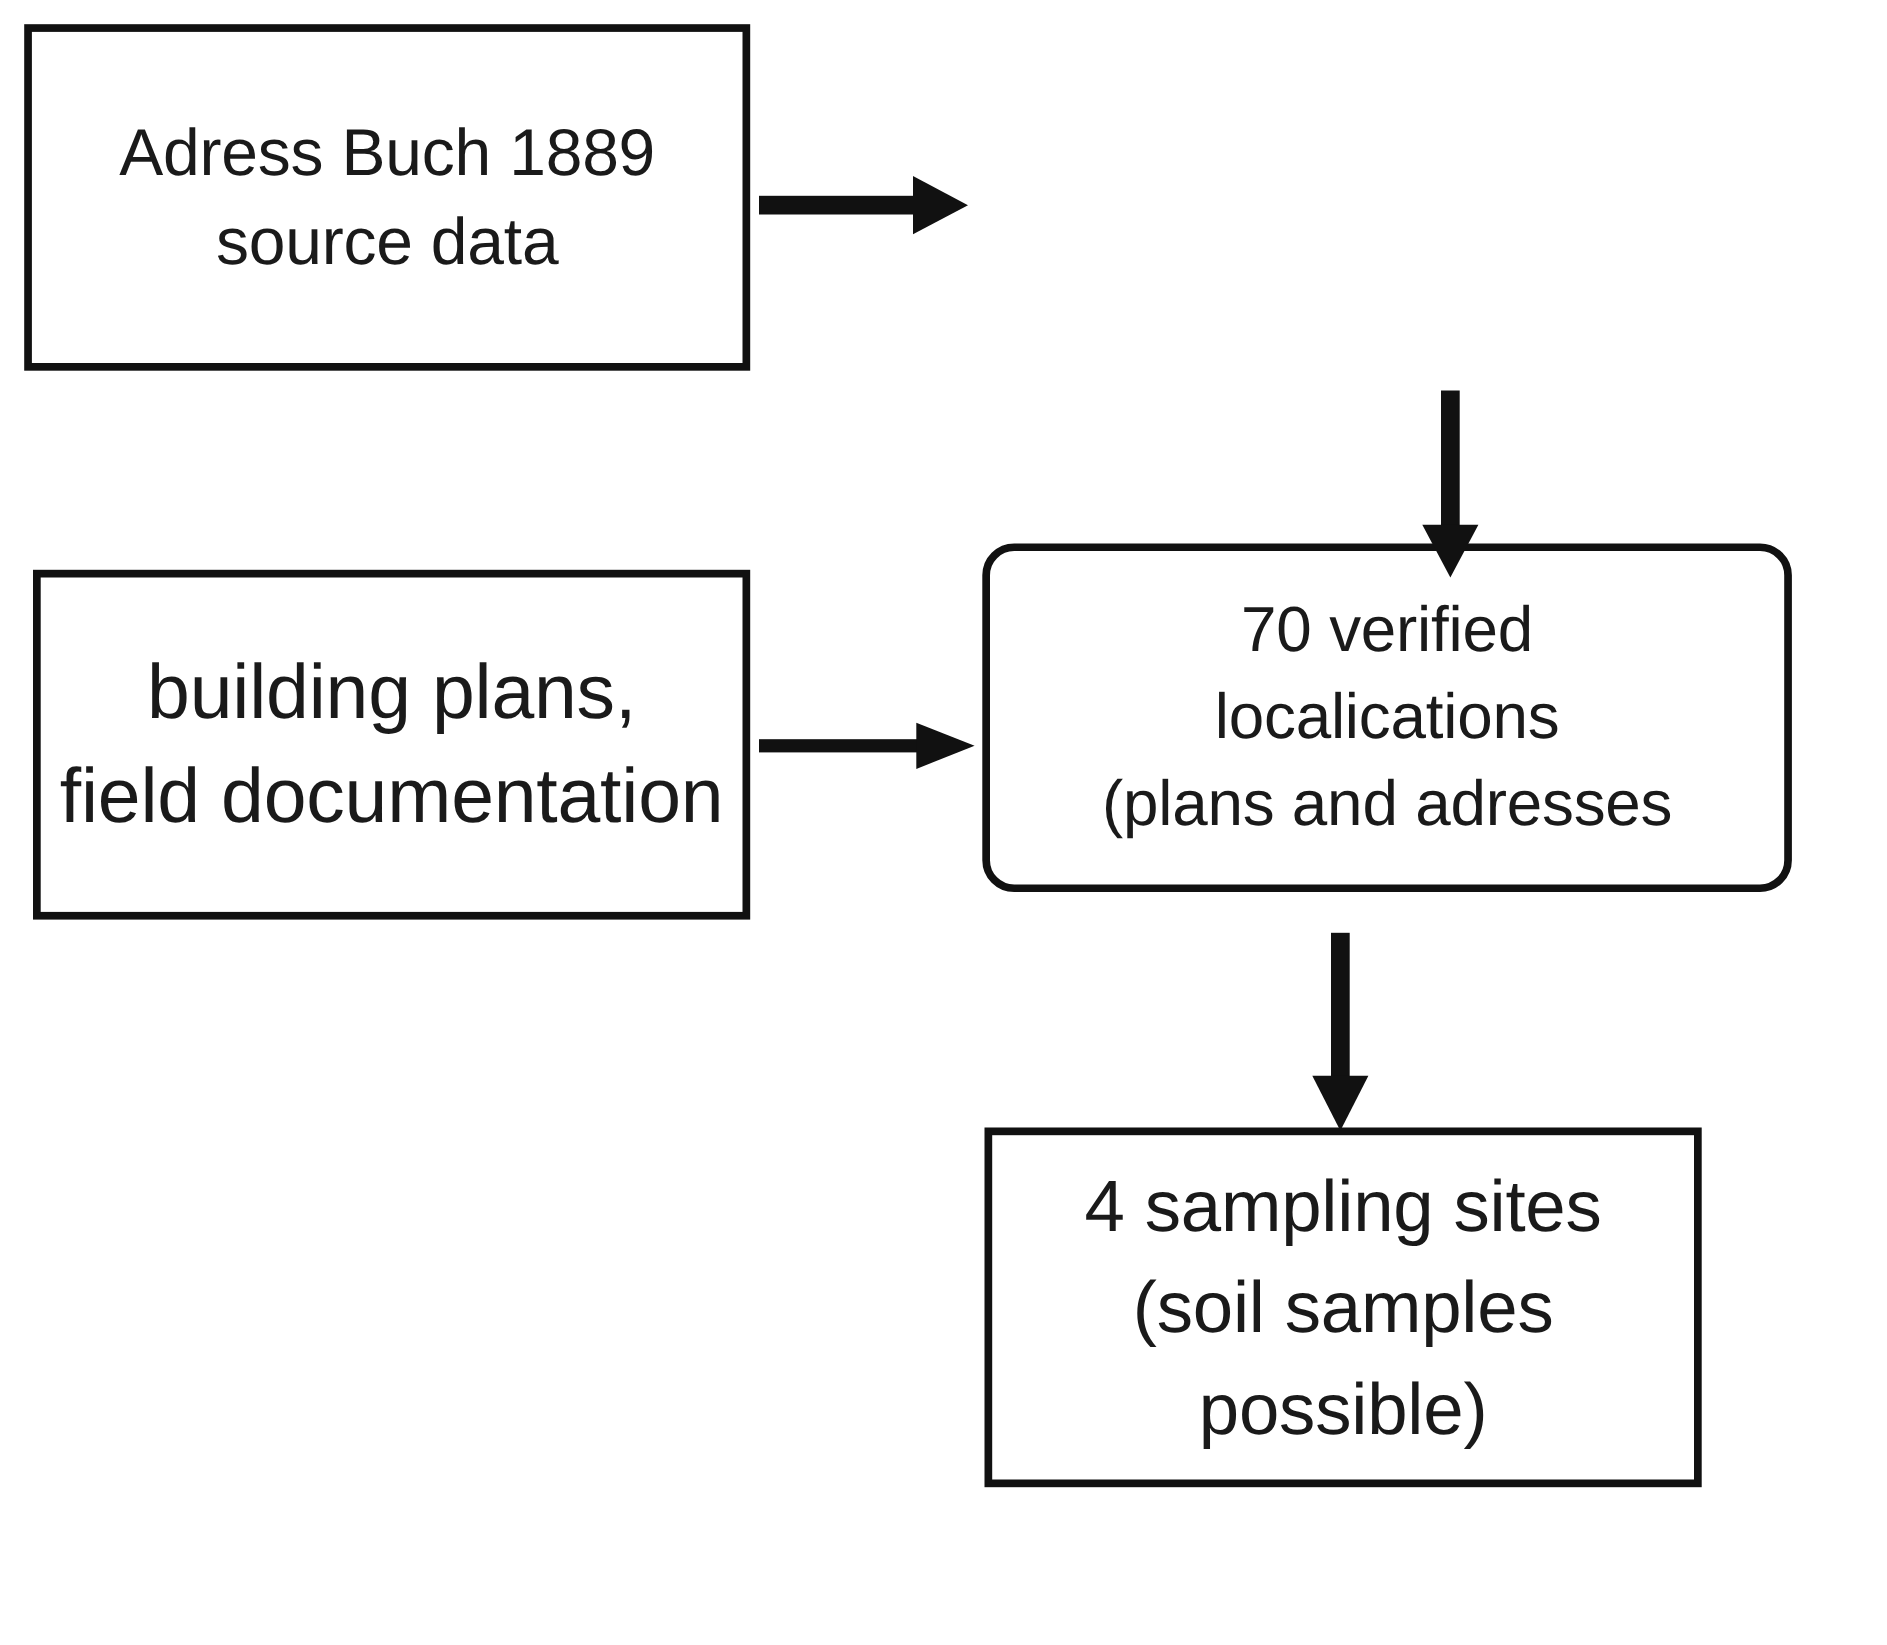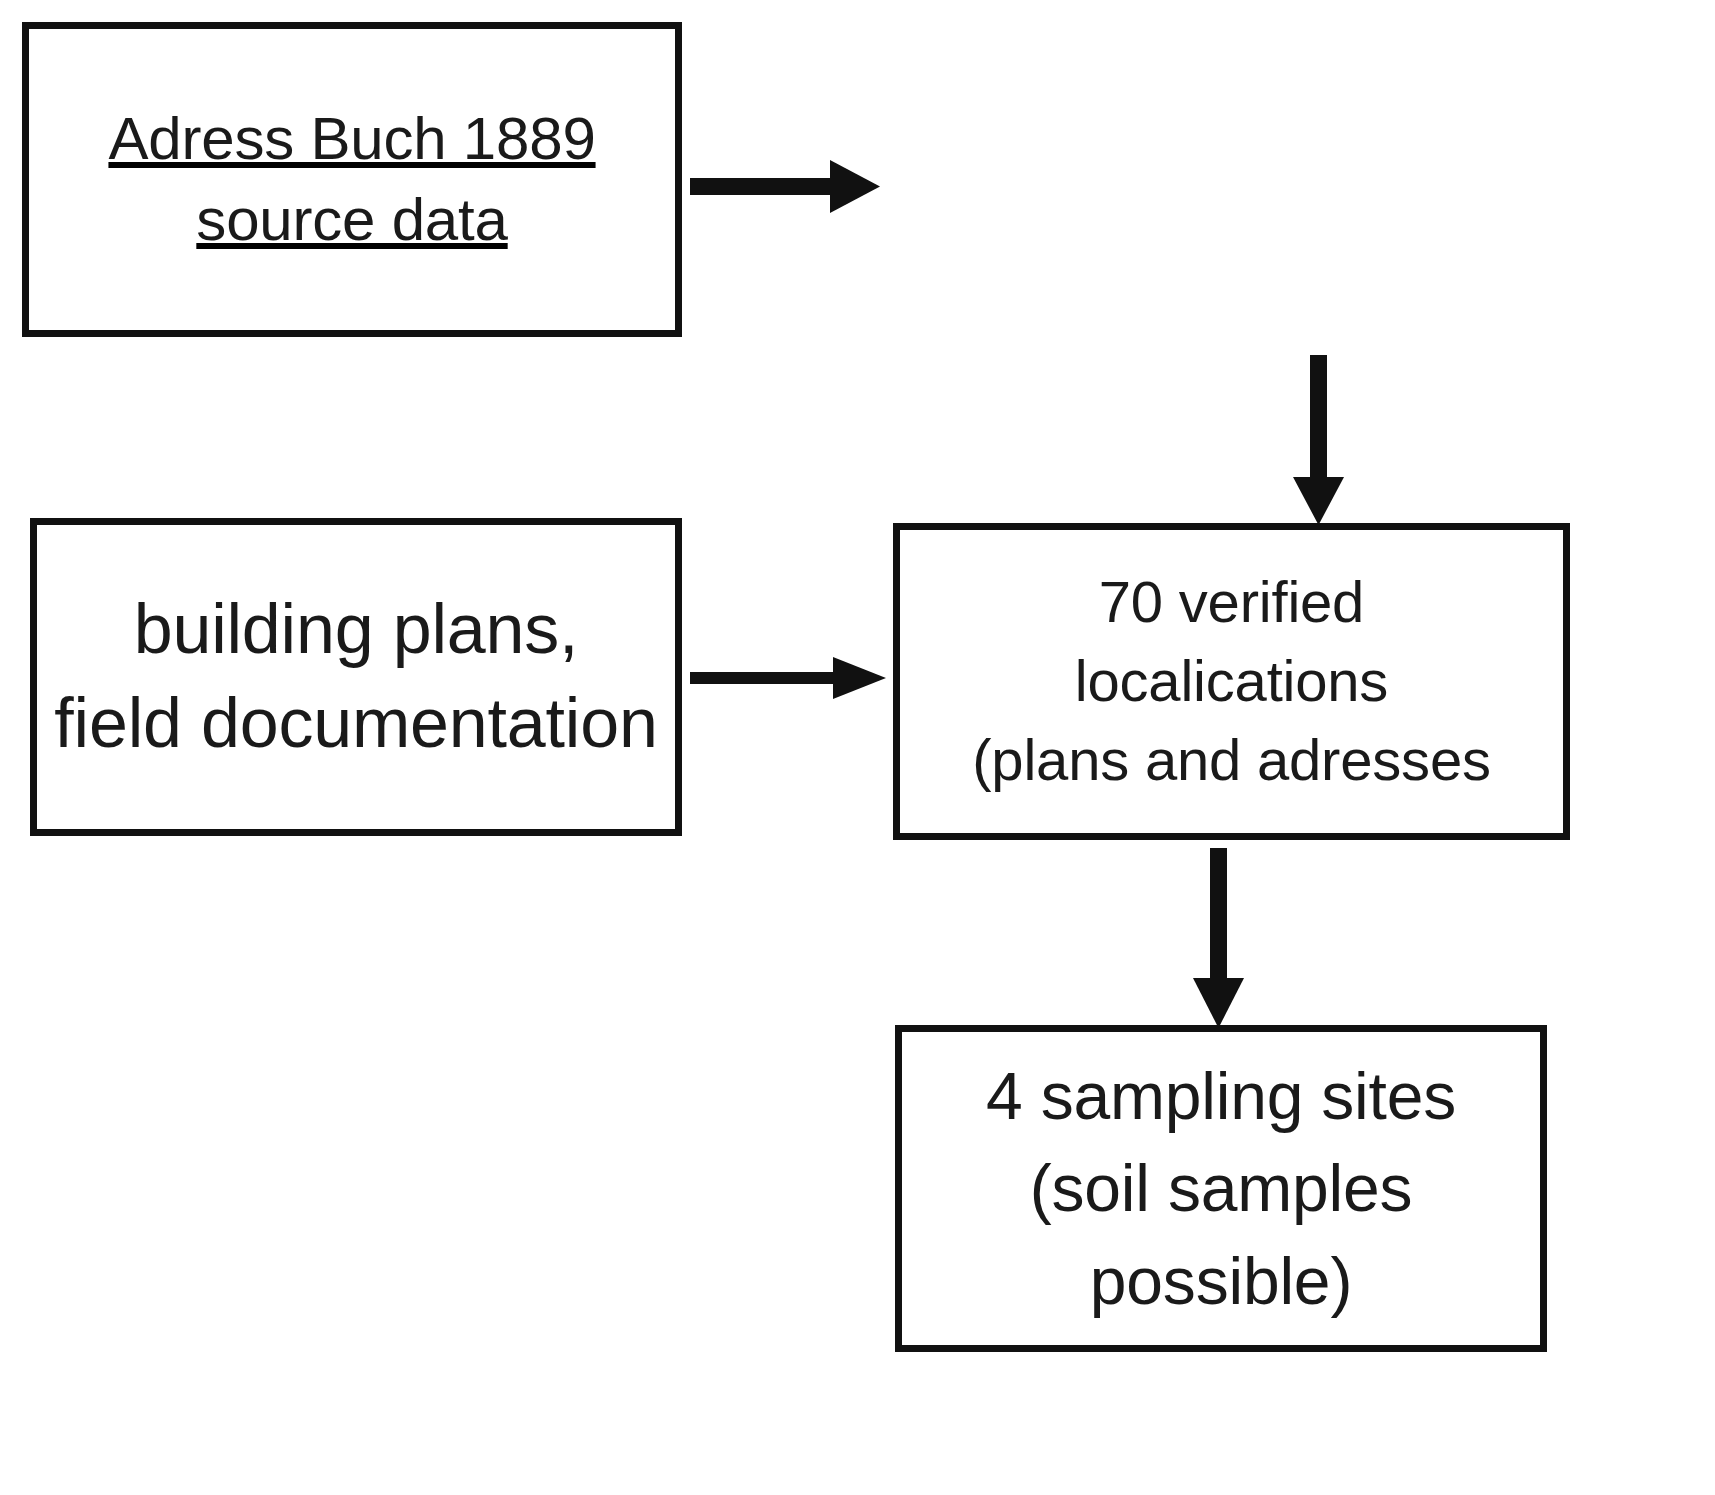--- a/index.html
+++ b/index.html
@@ -32,30 +32,30 @@
     font-family: "Liberation Sans", sans-serif;
     font-size: 58px;
     line-height: 1.34;
     color: #1a1a1a;
     white-space: pre-line;
     letter-spacing: -0.2px;
     padding: 0 6px;
   }
 
   
-  #node-source-data   { left: 22px;  top: 22px;   width: 660px; height: 315px; text-decoration: underline; }
+  #node-source-data   { left: 22px;  top: 22px;   width: 660px; height: 315px; }
   #node-source-data .node-label { font-size: 60px; }
 
   #node-localisations { left: 890px; top: 25px;   width: 657px; height: 317px; }
   #node-localisations .node-label { font-size: 60px; }
 
   #node-plans         { left: 30px;  top: 518px;  width: 652px; height: 318px; }
   #node-plans .node-label { font-size: 70px; }
 
-  #node-verified      { left: 893px; top: 523px;  width: 677px; height: 317px; }
+  #node-verified      { left: 893px; top: 494px;  width: 736px; height: 317px; border-radius: 29px; }
   #node-verified .node-label { font-size: 58px; line-height: 1.36; }
 
   #node-sampling      { left: 895px; top: 1025px; width: 652px; height: 327px; }
   #node-sampling .node-label { font-size: 66px; line-height: 1.40; }
 
   
   .arrow { position: absolute; }
   .arrow svg { display: block; overflow: visible; }
 
   #arrow-source-to-localisations { left: 690px;  top: 150px; }

